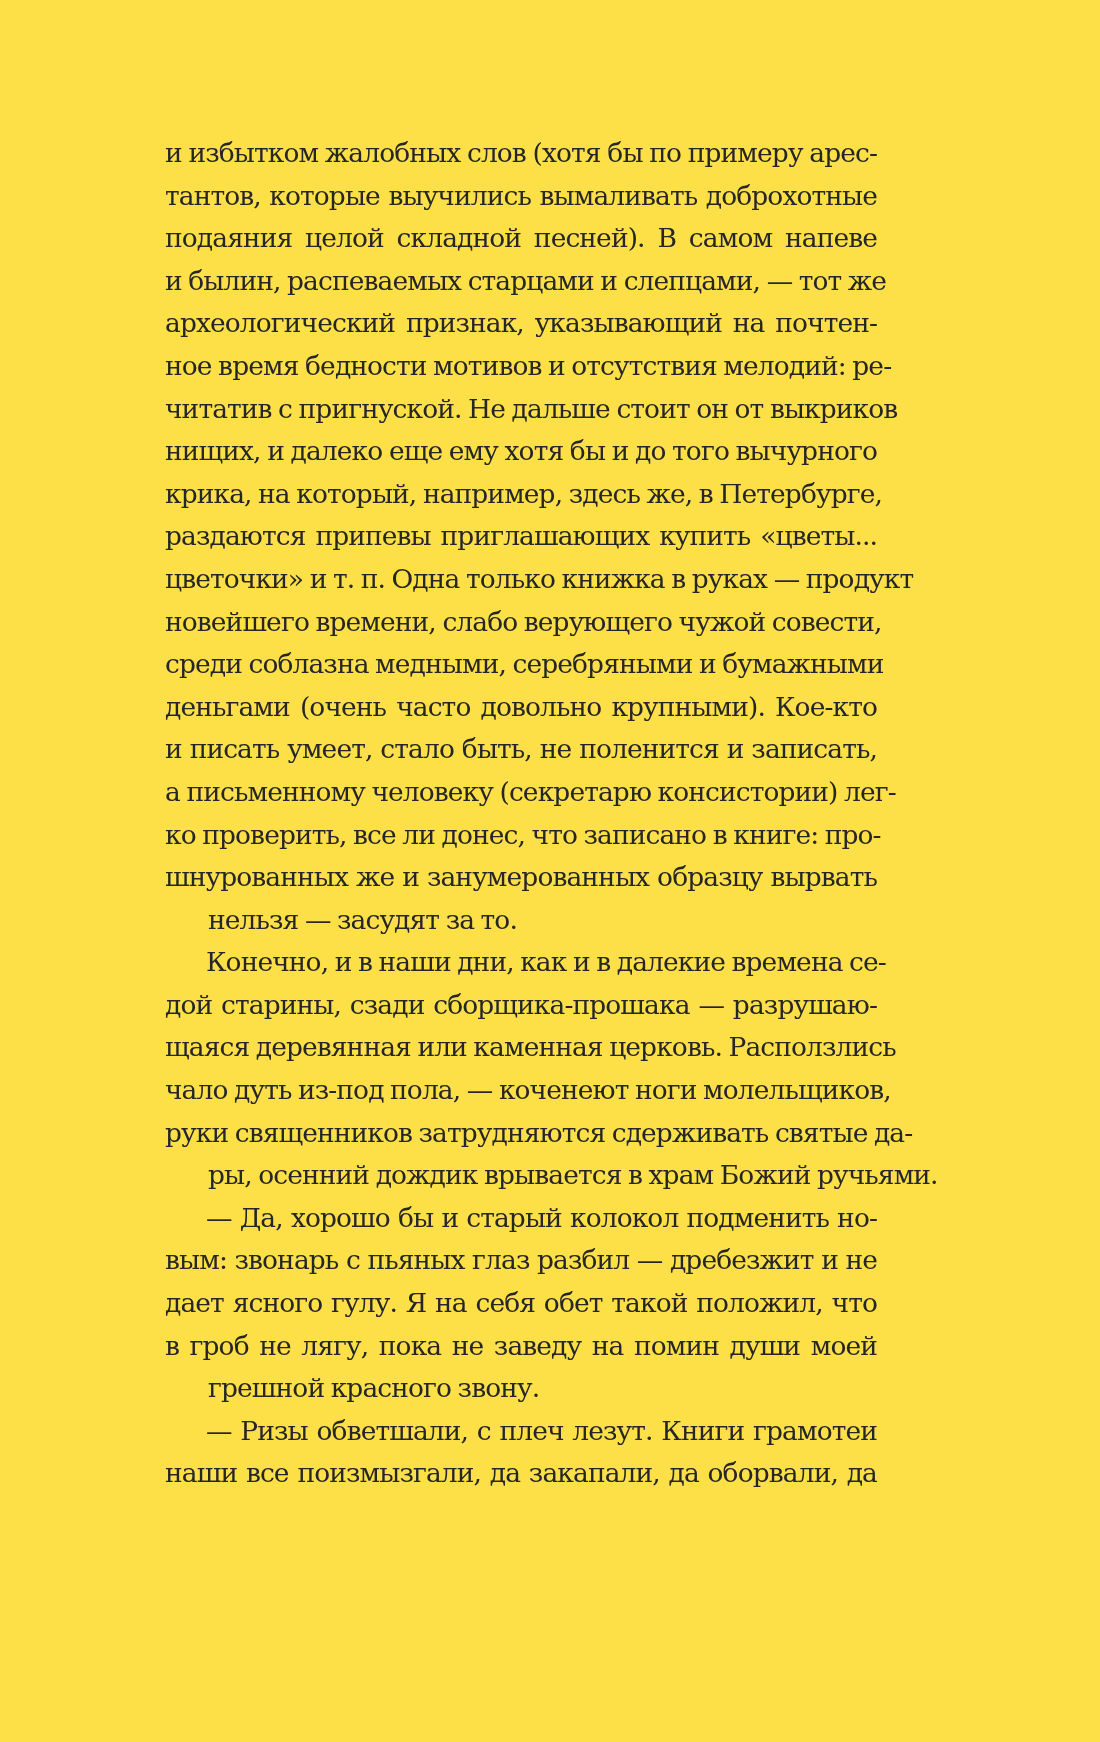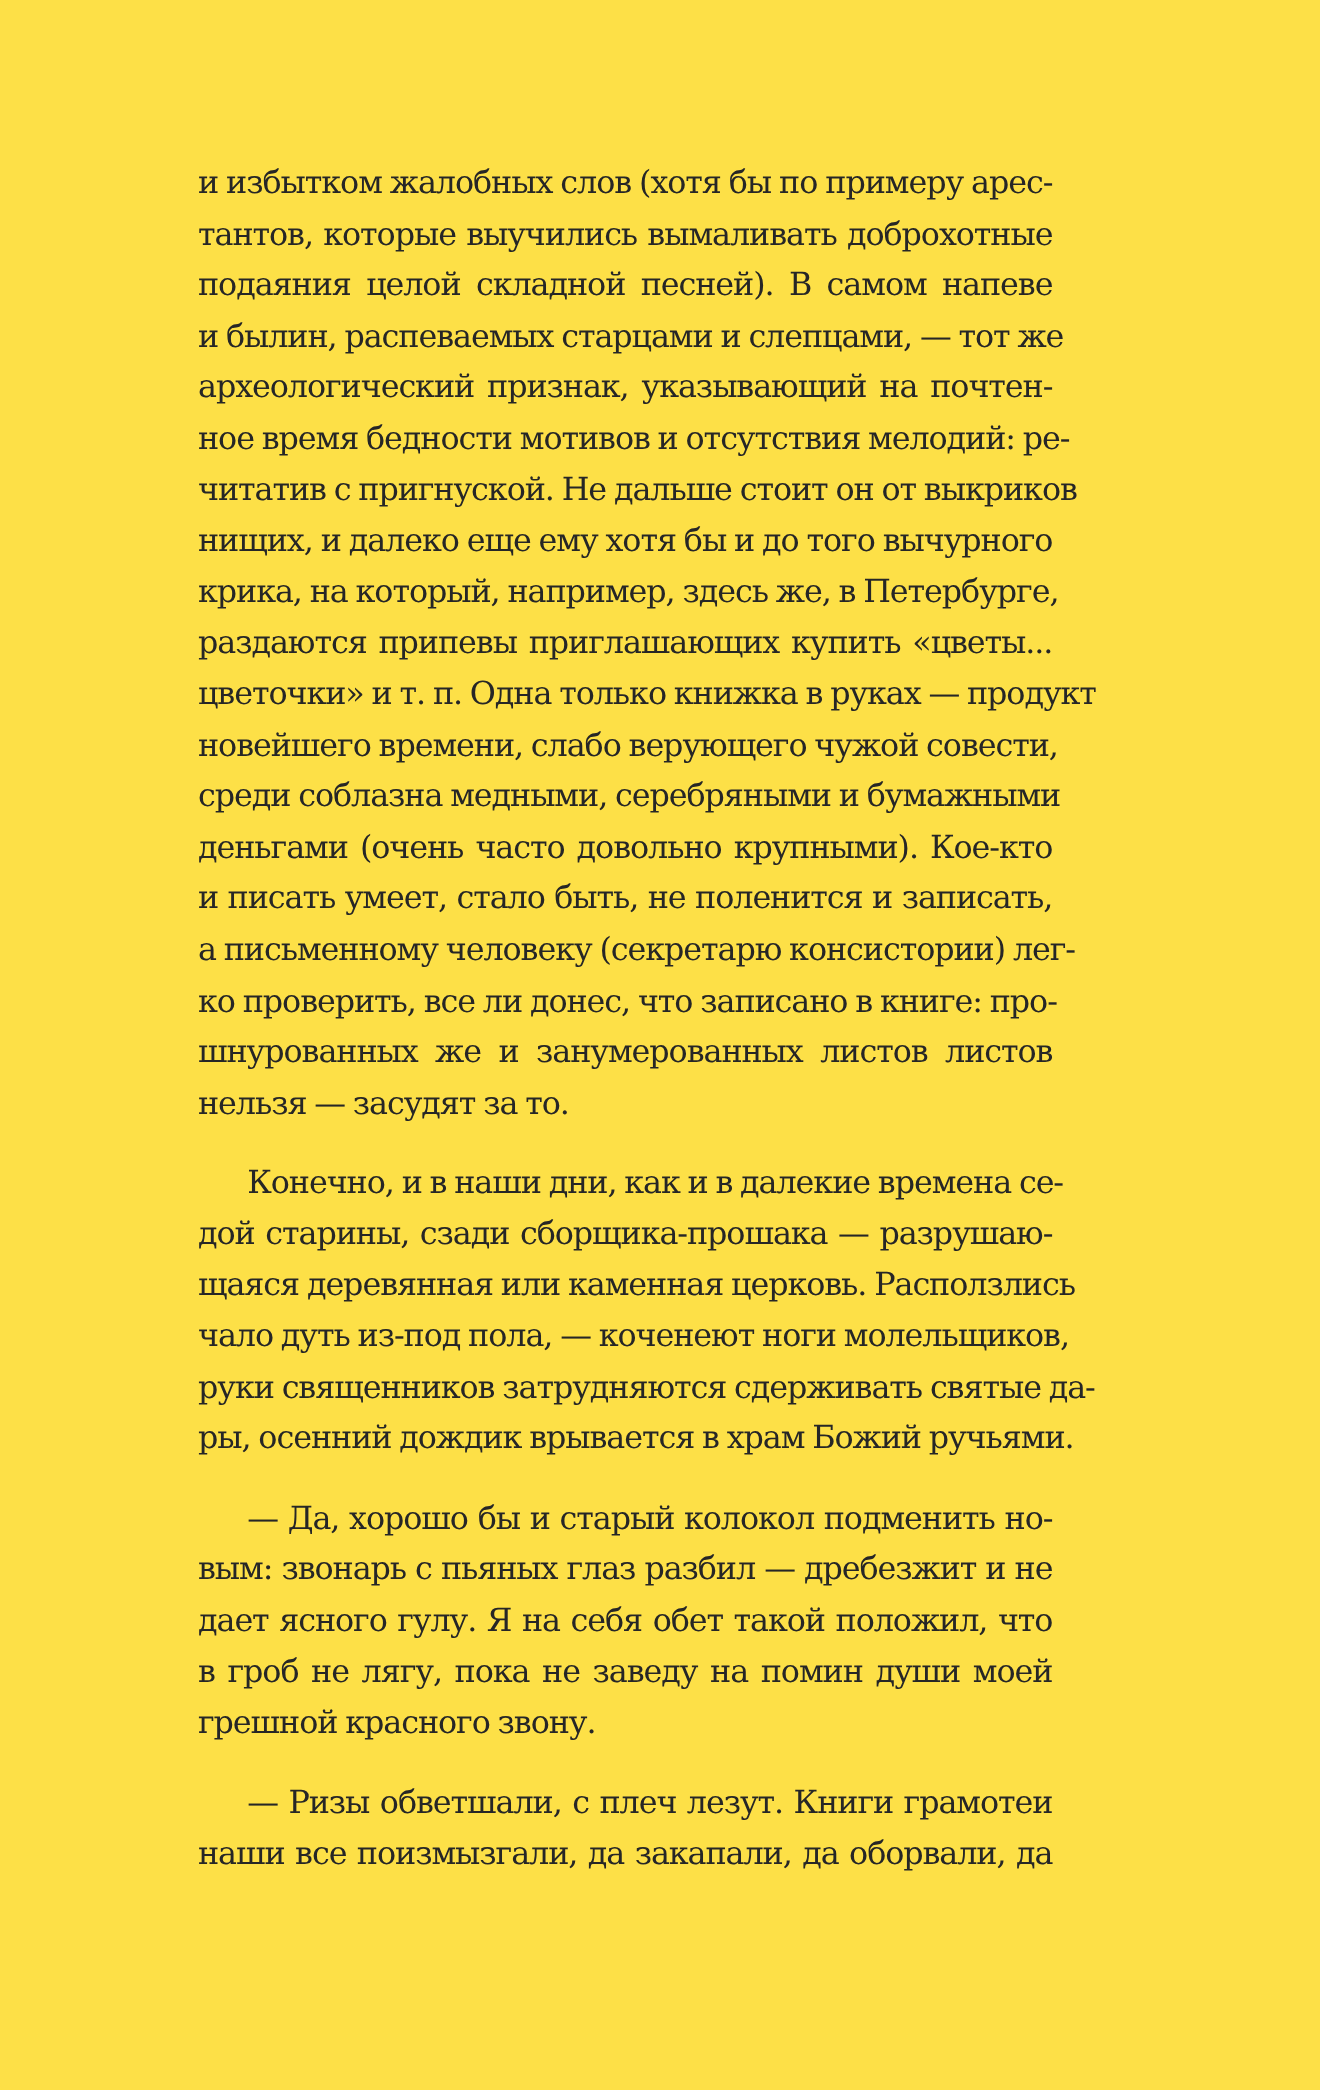--- a/index.html
+++ b/index.html
@@ -35,24 +35,24 @@
       display: block;
       white-space: nowrap;
       text-align: justify;
       text-align-last: justify;
       height: 42.6px;
       letter-spacing: -0.9px;
       word-spacing: -1px;
     }
     .line.last {
       text-align-last: left;
+      margin-left: 43px;
     }
     .line.indent {
       padding-left: 41px;
-      margin-top: 24px;
     }
     .page-number {
       position: absolute;
       left: 0;
       width: 1100px;
       top: 1515px;
       text-align: center;
       font-family: "DejaVu Serif", "Liberation Serif", serif;
       font-weight: bold;
       font-size: 24px;
@@ -76,21 +76,21 @@
       <span class="line">нищих, и далеко еще ему хотя бы и до того вычурного</span>
       <span class="line">крика, на который, например, здесь же, в Петербурге,</span>
       <span class="line">раздаются припевы приглашающих купить «цветы...</span>
       <span class="line">цветочки» и т. п. Одна только книжка в руках — продукт</span>
       <span class="line">новейшего времени, слабо верующего чужой совести,</span>
       <span class="line">среди соблазна медными, серебряными и бумажными</span>
       <span class="line">деньгами (очень часто довольно крупными). Кое-кто</span>
       <span class="line">и писать умеет, стало быть, не поленится и записать,</span>
       <span class="line">а письменному человеку (секретарю консистории) лег-</span>
       <span class="line">ко проверить, все ли донес, что записано в книге: про-</span>
-      <span class="line">шнурованных же и занумерованных листов листов</span>
+      <span class="line">шнурованных же и занумерованных образцу вырвать</span>
       <span class="line last">нельзя — засудят за то.</span>
     </div>
 
     <div>
       <span class="line indent">Конечно, и в наши дни, как и в далекие времена се-</span>
       <span class="line">дой старины, сзади сборщика-прошака — разрушаю-</span>
       <span class="line">щаяся деревянная или каменная церковь. Расползлись</span>
       <span class="line">чало дуть из-под пола, — коченеют ноги молельщиков,</span>
       <span class="line">руки священников затрудняются сдерживать святые да-</span>
       <span class="line last">ры, осенний дождик врывается в храм Божий ручьями.</span>

